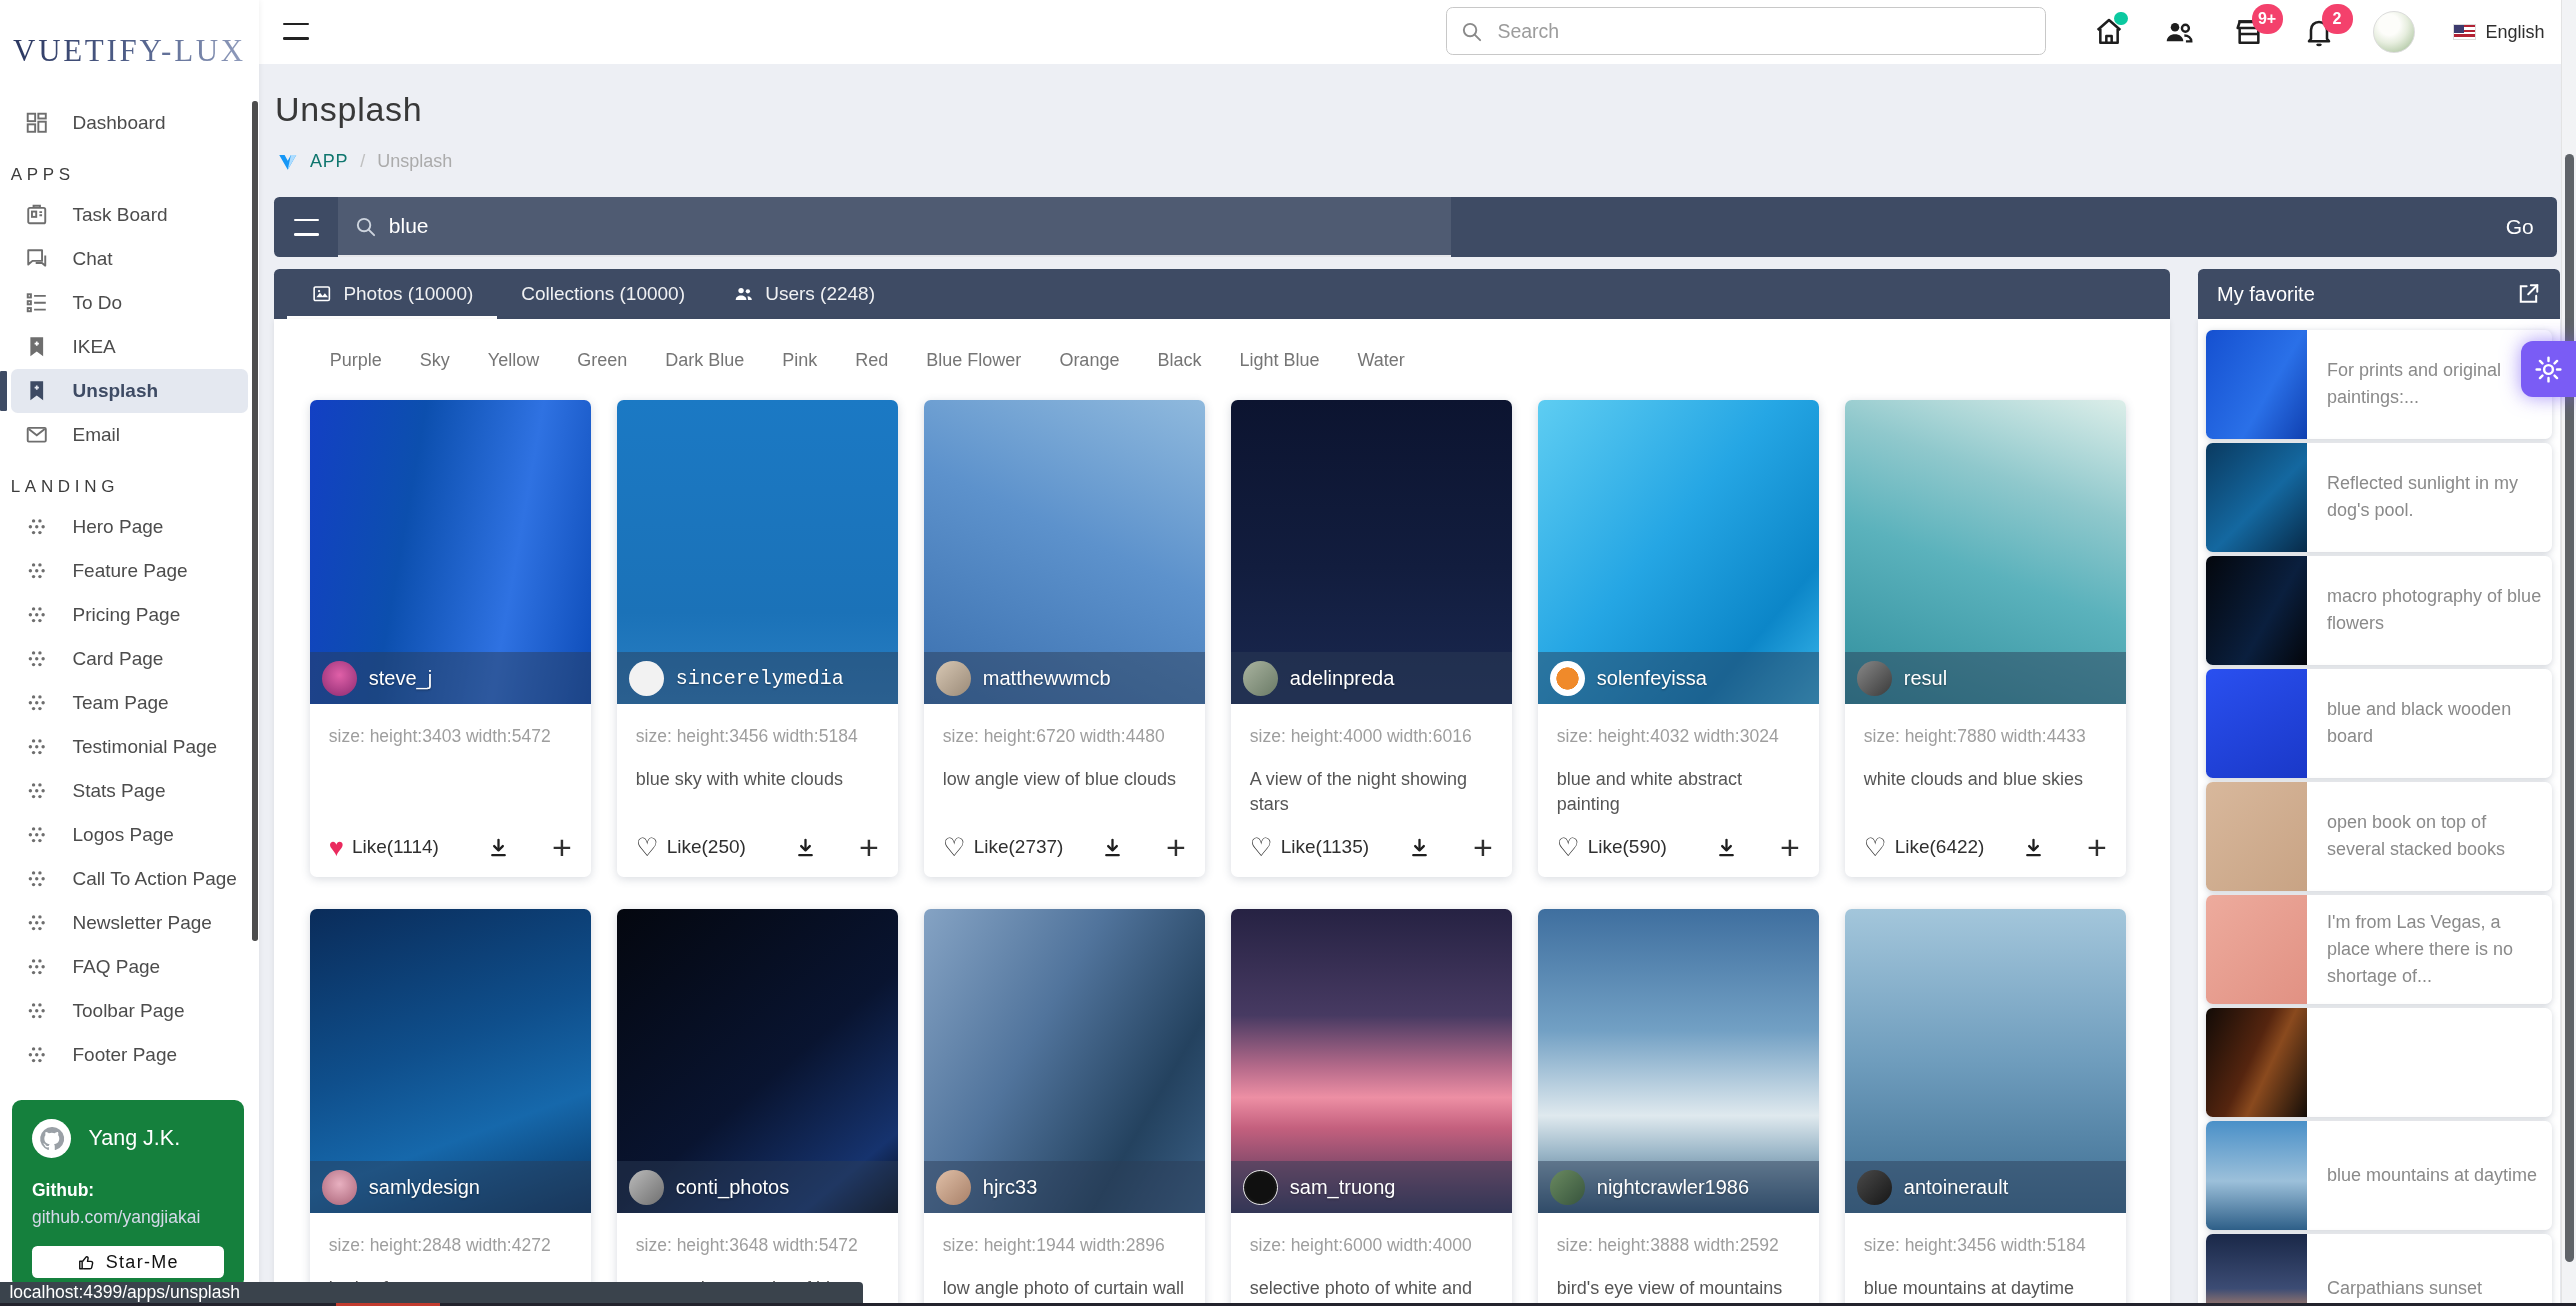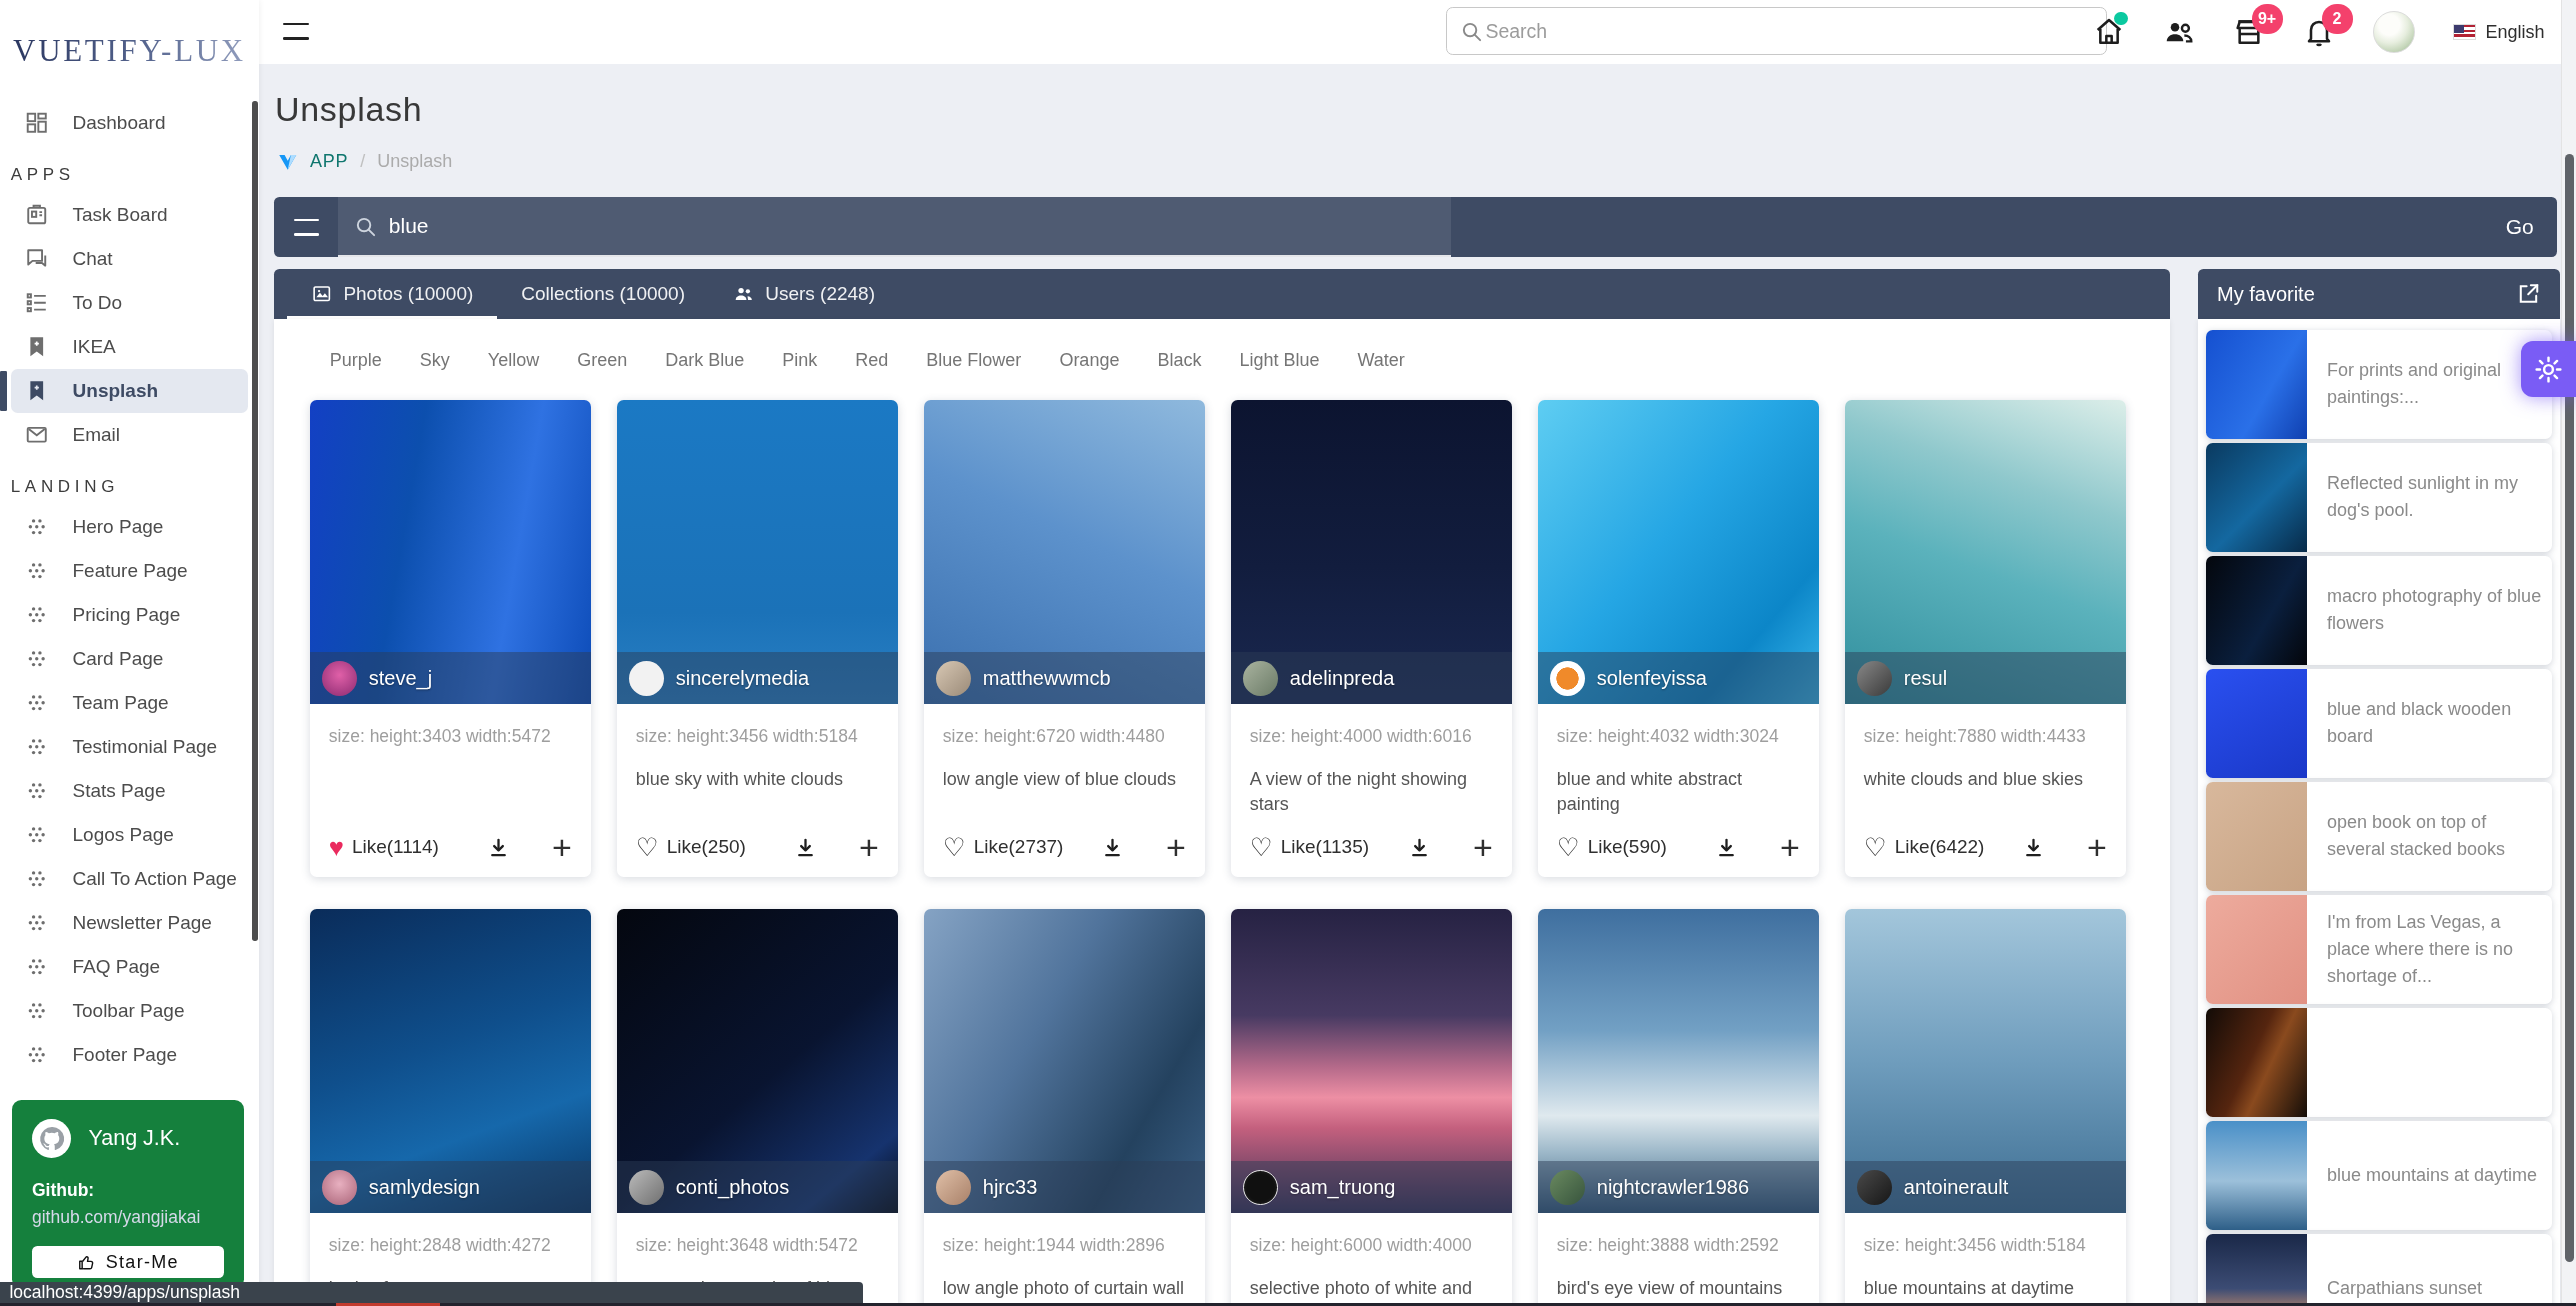--- a/index.html
+++ b/index.html
@@ -27,21 +27,21 @@
   .uc-gh-url { margin-top:6.7px; font-size:17.5px; color:#d6d9ea; }
   .star-btn { position:absolute; left:20px; right:20px; bottom:10.7px; height:32px; background:#fff; border:none; border-radius:5.4px; color:#111; font-size:18px; letter-spacing:1.3px; display:flex; align-items:center; justify-content:center; gap:9.4px; cursor:pointer; font-family:inherit; }
 
   
   .topbar { position:absolute; left:259px; top:0; width:2303px; height:64px; background:#fff; z-index:5; }
   .burger { position:relative; width:25.5px; height:2.7px; background:#222; border-radius:1.3px; }
   .burger::before, .burger::after { content:''; position:absolute; left:0; width:25.5px; height:2.7px; background:#222; border-radius:1.3px; }
   .burger::before { top:-7.4px; } .burger::after { top:7.4px; }
   .burger.white, .burger.white::before, .burger.white::after { background:#fff; }
   .tb-burger { position:absolute; left:24px; top:30px; cursor:pointer; }
-  .tb-search { position:absolute; left:1187px; top:7.4px; width:661px; height:48px; border:1.3px solid #c8c8c8; border-radius:6.7px; display:flex; align-items:center; padding:0 13.4px; gap:2px; background:#fff; }
+  .tb-search { position:absolute; left:1187px; top:7.4px; width:600px; height:48px; border:1.3px solid #c8c8c8; border-radius:6.7px; display:flex; align-items:center; padding:0 13.4px; gap:14px; background:#fff; }
   .tb-search input { border:none; outline:none; font-size:19.5px; color:#444; width:100%; background:transparent; font-family:inherit; }
   .tb-search input::placeholder { color:#9c9c9c; }
   .tb-icons { position:absolute; right:17.5px; top:0; height:64px; display:flex; align-items:center; gap:38px; }
   .tb-ic { position:relative; width:32px; height:32px; color:#1e1e1e; cursor:pointer; }
   .dot-badge { position:absolute; right:-2.7px; top:-4px; width:13.4px; height:13.4px; border-radius:50%; background:#0bc9a0; }
   .pill-badge { position:absolute; right:-17.5px; top:-12px; min-width:31px; height:29.6px; border-radius:14.8px; background:#f4416c; color:#fff; font-size:16px; font-weight:bold; display:flex; align-items:center; justify-content:center; padding:0 5.4px; }
   .tavatar { width:42px; height:42px; border-radius:50%; background:radial-gradient(circle at 38% 32%, #fdfdfa 0 28%, #e7eedf 50%, #c5d6ba 72%, #93b38c 100%); border:0.7px solid #dcdcdc; cursor:pointer; }
   .lang { display:flex; align-items:center; gap:9.4px; cursor:pointer; }
   .flag { width:23px; height:16px; background:repeating-linear-gradient(180deg,#b22234 0 2.4px,#fff 2.4px 4.7px); position:relative; border:0.7px solid #ddd; }
   .flag::before { content:''; position:absolute; left:0; top:0; width:10px; height:8px; background:#3c3b6e; }
@@ -84,21 +84,21 @@
   .actions { position:absolute; left:19px; right:19px; bottom:16px; display:flex; align-items:center; }
   .like { display:flex; align-items:center; gap:8px; font-size:19px; color:#2f2f2f; cursor:pointer; }
   .heart { font-size:25.5px; line-height:1; }
   .heart.filled { color:#ea2a5e; }
   .heart.outline { color:#2f2f2f; }
   .dl { margin-left:auto; margin-right:42px; width:23px; height:23px; color:#1f1f1f; cursor:pointer; }
   .plusb { font-size:34px; font-weight:300; color:#2f2f2f; line-height:0.8; cursor:pointer; background:none; border:none; font-family:inherit; }
 
   
   .img1{background:linear-gradient(100deg,#1340c4 0%,#0c4fae 35%,#2f72e2 70%,#0d4cb8 100%);}
-  .img2{background:linear-gradient(180deg,#1b79c4 0%,#1b72b8 70%,#2a80c4 100%);}
+  .img2{background:linear-gradient(180deg,#1b79c4 0%,#1b72b8 70%,#2a80c4 100%);font-family:Liberation Mono, monospace;}
   .img3{background:linear-gradient(205deg,#8fb9dd 0%,#5d92cc 45%,#3a6fae 100%);}
   .img4{background:linear-gradient(180deg,#0c1430 0%,#121d3e 55%,#1a2850 100%);}
   .img5{background:linear-gradient(130deg,#5ecdf2 0%,#25a6e4 45%,#0c86c8 78%,#3ab8ec 100%);}
   .img6{background:linear-gradient(200deg,#dceee9 0%,#8fc8cc 30%,#5bb2bc 55%,#2f8d9c 100%);}
   .img7{background:linear-gradient(160deg,#0a2c5a 0%,#0f4f8c 45%,#1668ab 70%,#083361 100%);}
   .img8{background:linear-gradient(140deg,#04070f 0%,#091430 55%,#16336e 85%,#040812 100%);}
   .img9{background:linear-gradient(120deg,#85a3c4 0%,#51749c 40%,#24425f 75%,#3a5f85 100%);}
   .img10{background:linear-gradient(180deg,#262243 0%,#473a62 35%,#b56a8a 52%,#ed8fa4 62%,#c4607e 72%,#3a3156 100%);}
   .img11{background:linear-gradient(180deg,#3f6f9f 0%,#72a0c4 40%,#dfe9ee 68%,#9db8c9 80%,#34597a 100%);}
   .img12{background:linear-gradient(180deg,#a3c6db 0%,#6f9dbd 50%,#3e6e92 100%);}

